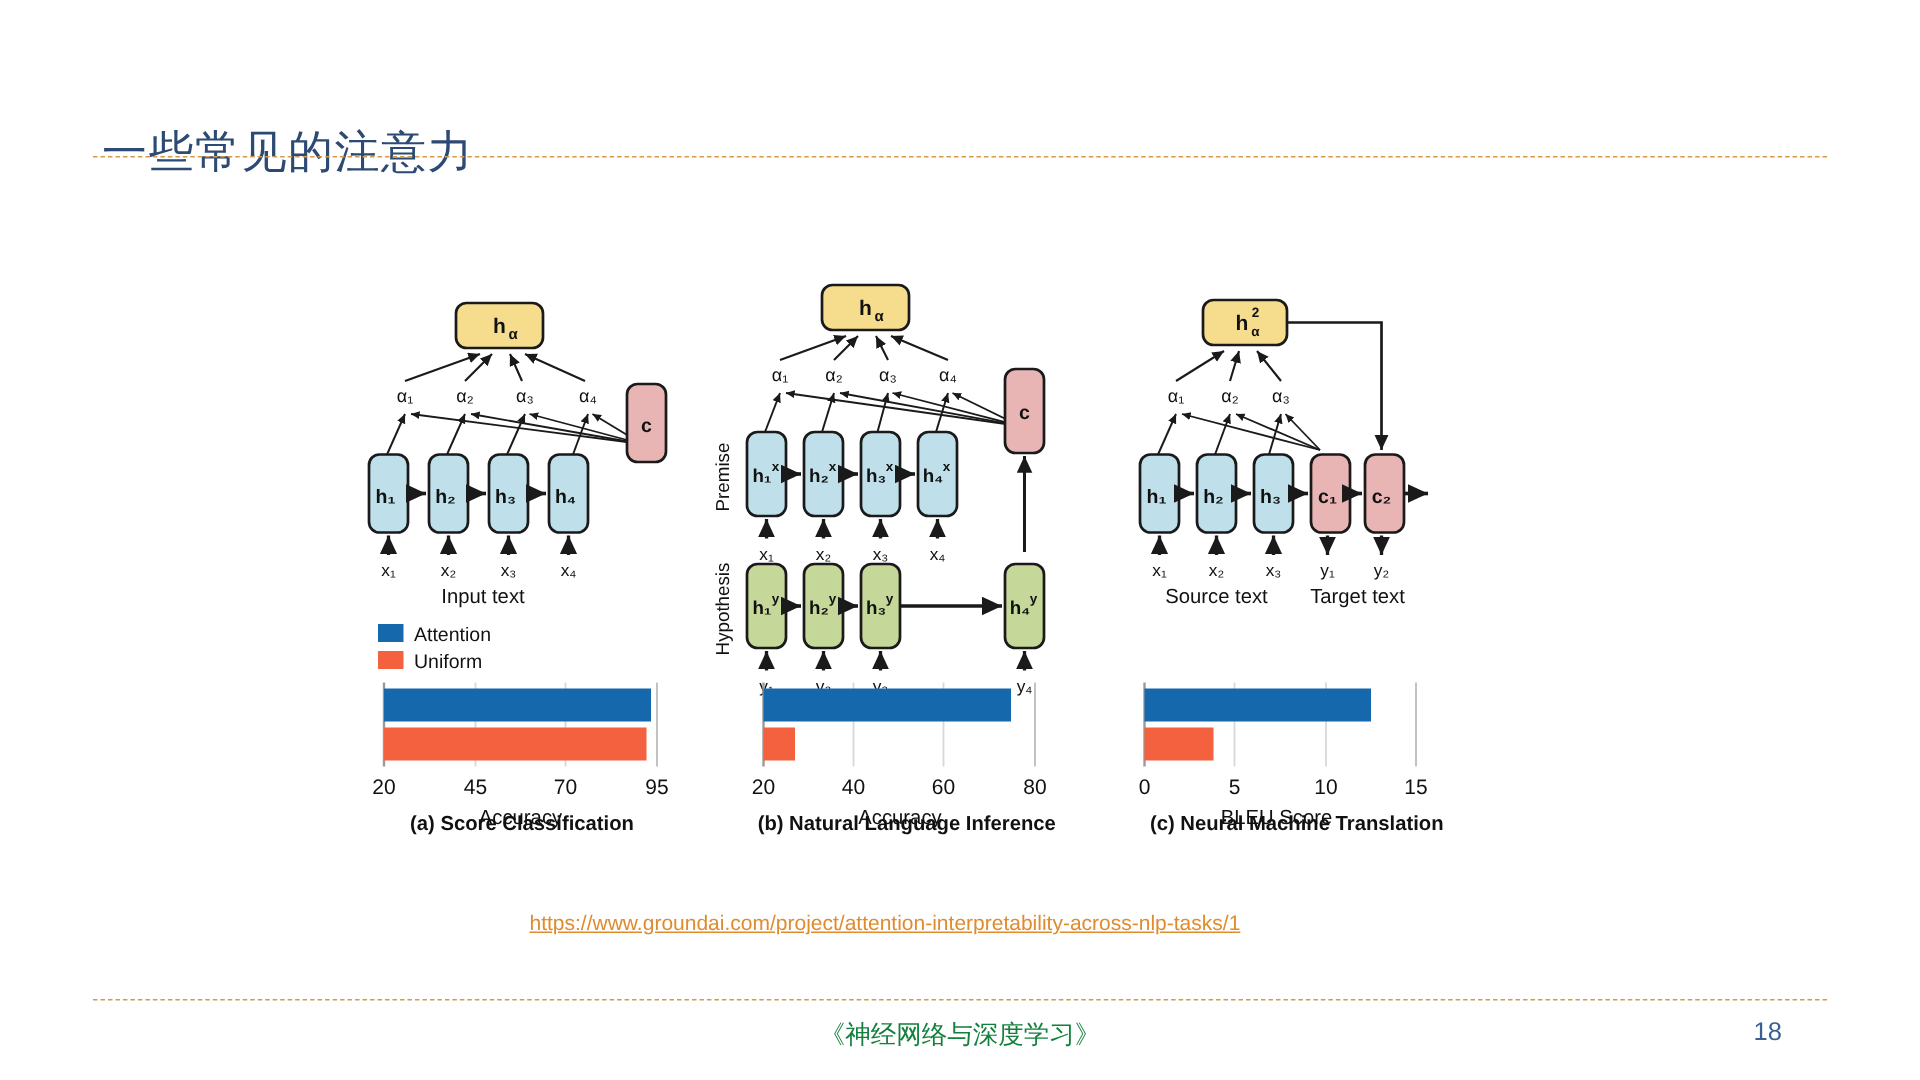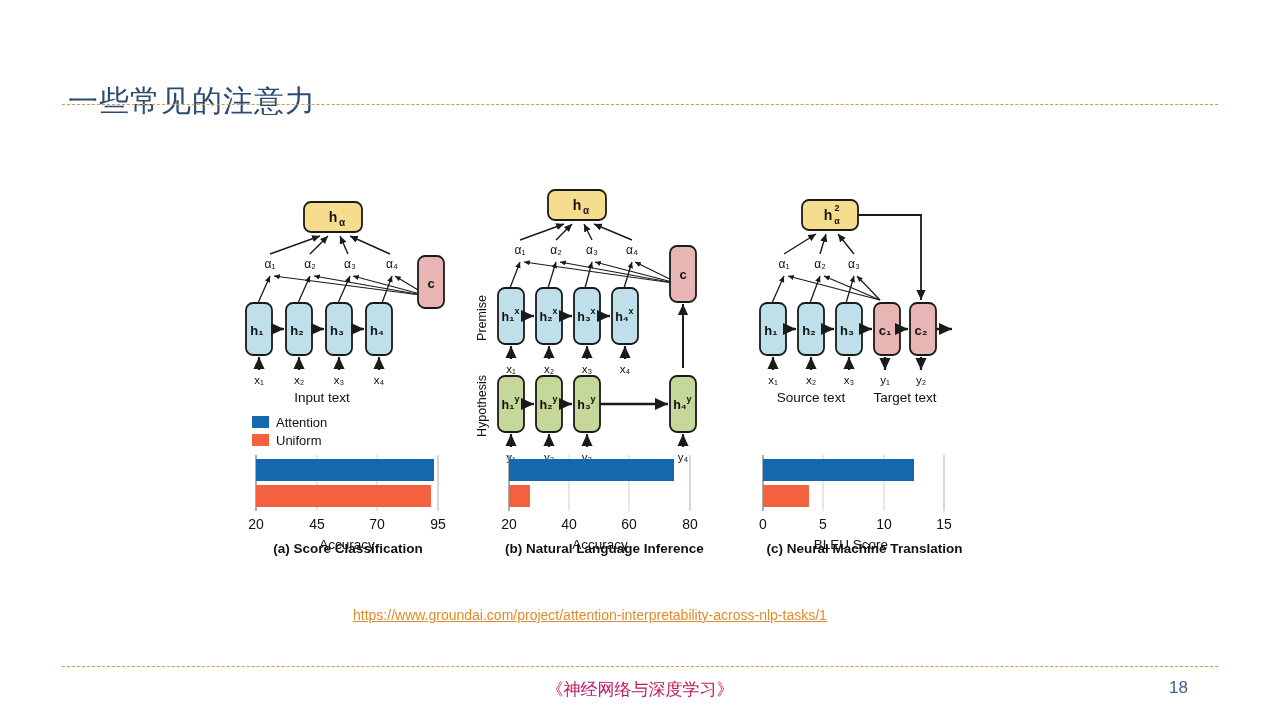--- a/index.html
+++ b/index.html
@@ -45,21 +45,21 @@
     border-top: 1.5px dashed #d49a4a;
   }
   #footer-book {
     position: absolute;
     left: 0;
     top: 678px;
     width: 1280px;
     text-align: center;
     font-family: "Liberation Serif", serif;
     font-size: 17px;
-    color: #be185d;
+    color: #15803d;
   }
   #page-number {
     position: absolute;
     right: 92px;
     top: 678px;
     font-family: Liberation Sans, sans-serif;
     font-size: 17px;
     color: #3b5f93;
   }
 

